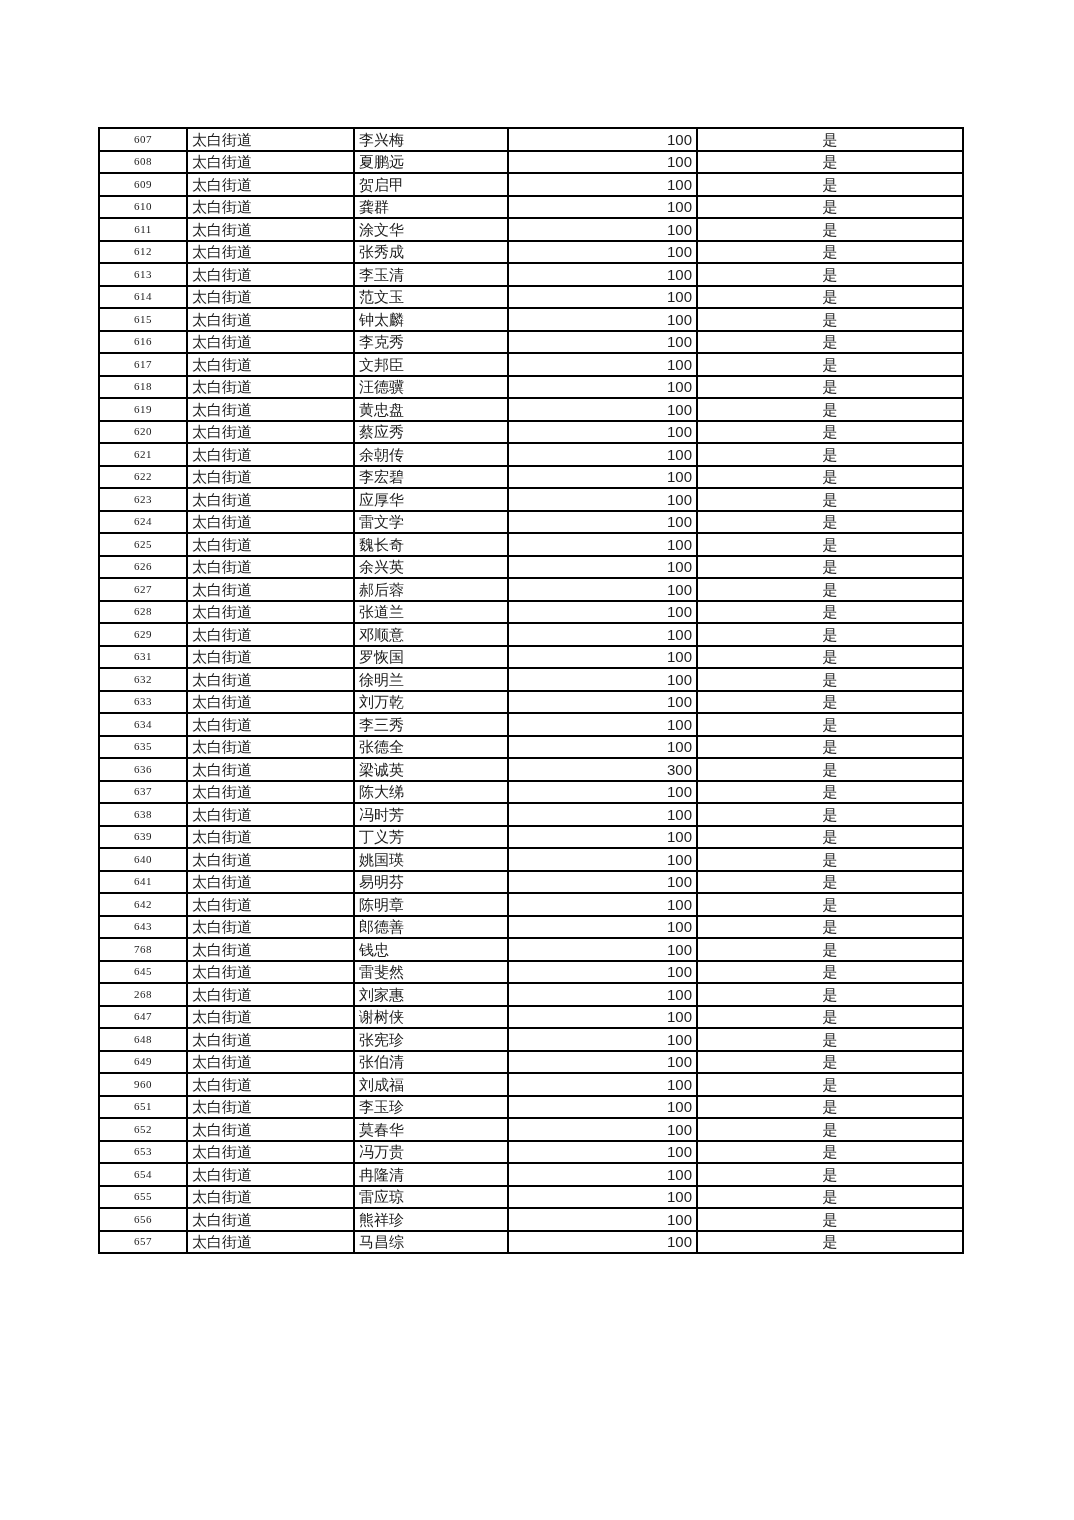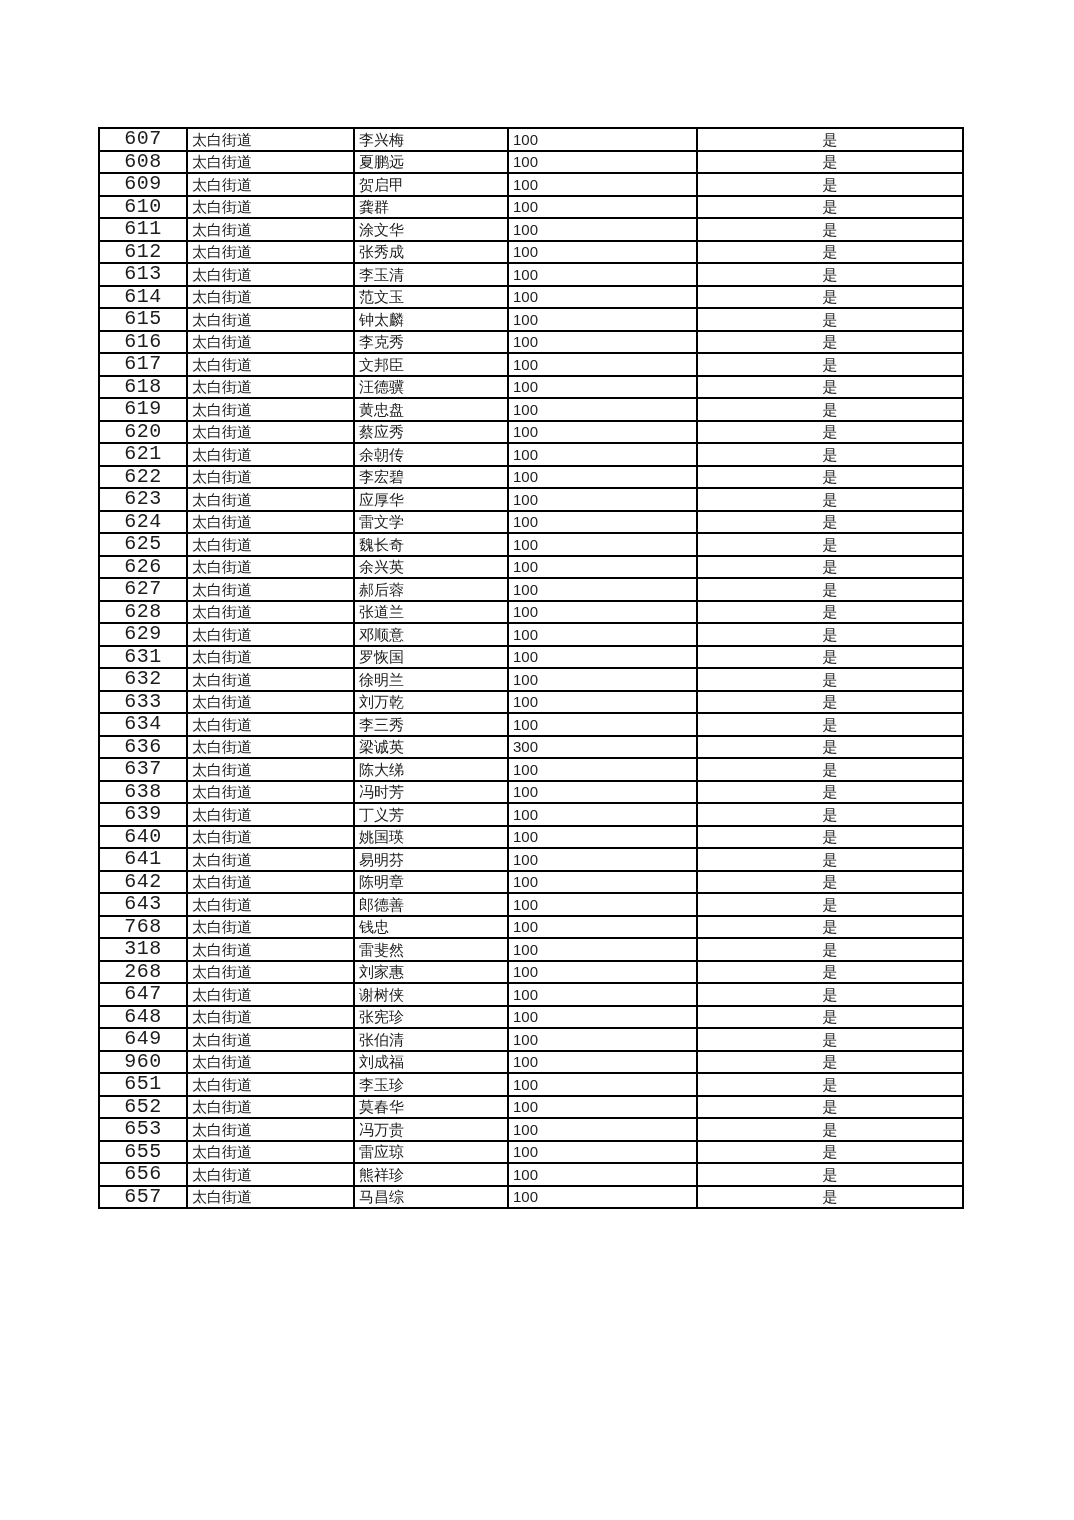--- a/index.html
+++ b/index.html
@@ -30,31 +30,31 @@
     border: 2px solid #000000;
     height: 22.5px;
     padding: 0 4px;
     overflow: hidden;
     white-space: nowrap;
     vertical-align: middle;
     line-height: 1;
   }
   td.c-index {
     text-align: center;
-    font-family: Liberation Mono, monospace;
-    font-size: 20px;
+    font-family: Liberation Serif, serif;
+    font-size: 11px;
     letter-spacing: 0.5px;
   }
   td.c-street, td.c-name {
     text-align: left;
     font-family: "Liberation Sans", sans-serif;
     font-size: 15px;
   }
   td.c-amount {
-    text-align: left;
+    text-align: right;
     font-family: "Liberation Sans", sans-serif;
     font-size: 15px;
   }
   td.c-flag {
     text-align: center;
     font-family: "Liberation Sans", sans-serif;
     font-size: 15px;
   }
 </style>
 </head>
@@ -280,20 +280,27 @@
   </tr>
 
   <tr>
     <td class="c-index">634</td>
     <td class="c-street">太白街道</td>
     <td class="c-name">李三秀</td>
     <td class="c-amount">100</td>
     <td class="c-flag">是</td>
   </tr>
 
+  <tr>
+    <td class="c-index">635</td>
+    <td class="c-street">太白街道</td>
+    <td class="c-name">张德全</td>
+    <td class="c-amount">100</td>
+    <td class="c-flag">是</td>
+  </tr>
 
   <tr>
     <td class="c-index">636</td>
     <td class="c-street">太白街道</td>
     <td class="c-name">梁诚英</td>
     <td class="c-amount">300</td>
     <td class="c-flag">是</td>
   </tr>
 
   <tr>
@@ -354,21 +361,21 @@
 
   <tr>
     <td class="c-index">768</td>
     <td class="c-street">太白街道</td>
     <td class="c-name">钱忠</td>
     <td class="c-amount">100</td>
     <td class="c-flag">是</td>
   </tr>
 
   <tr>
-    <td class="c-index">318</td>
+    <td class="c-index">645</td>
     <td class="c-street">太白街道</td>
     <td class="c-name">雷斐然</td>
     <td class="c-amount">100</td>
     <td class="c-flag">是</td>
   </tr>
 
   <tr>
     <td class="c-index">268</td>
     <td class="c-street">太白街道</td>
     <td class="c-name">刘家惠</td>
@@ -425,20 +432,27 @@
   </tr>
 
   <tr>
     <td class="c-index">653</td>
     <td class="c-street">太白街道</td>
     <td class="c-name">冯万贵</td>
     <td class="c-amount">100</td>
     <td class="c-flag">是</td>
   </tr>
 
+  <tr>
+    <td class="c-index">654</td>
+    <td class="c-street">太白街道</td>
+    <td class="c-name">冉隆清</td>
+    <td class="c-amount">100</td>
+    <td class="c-flag">是</td>
+  </tr>
 
   <tr>
     <td class="c-index">655</td>
     <td class="c-street">太白街道</td>
     <td class="c-name">雷应琼</td>
     <td class="c-amount">100</td>
     <td class="c-flag">是</td>
   </tr>
 
   <tr>

